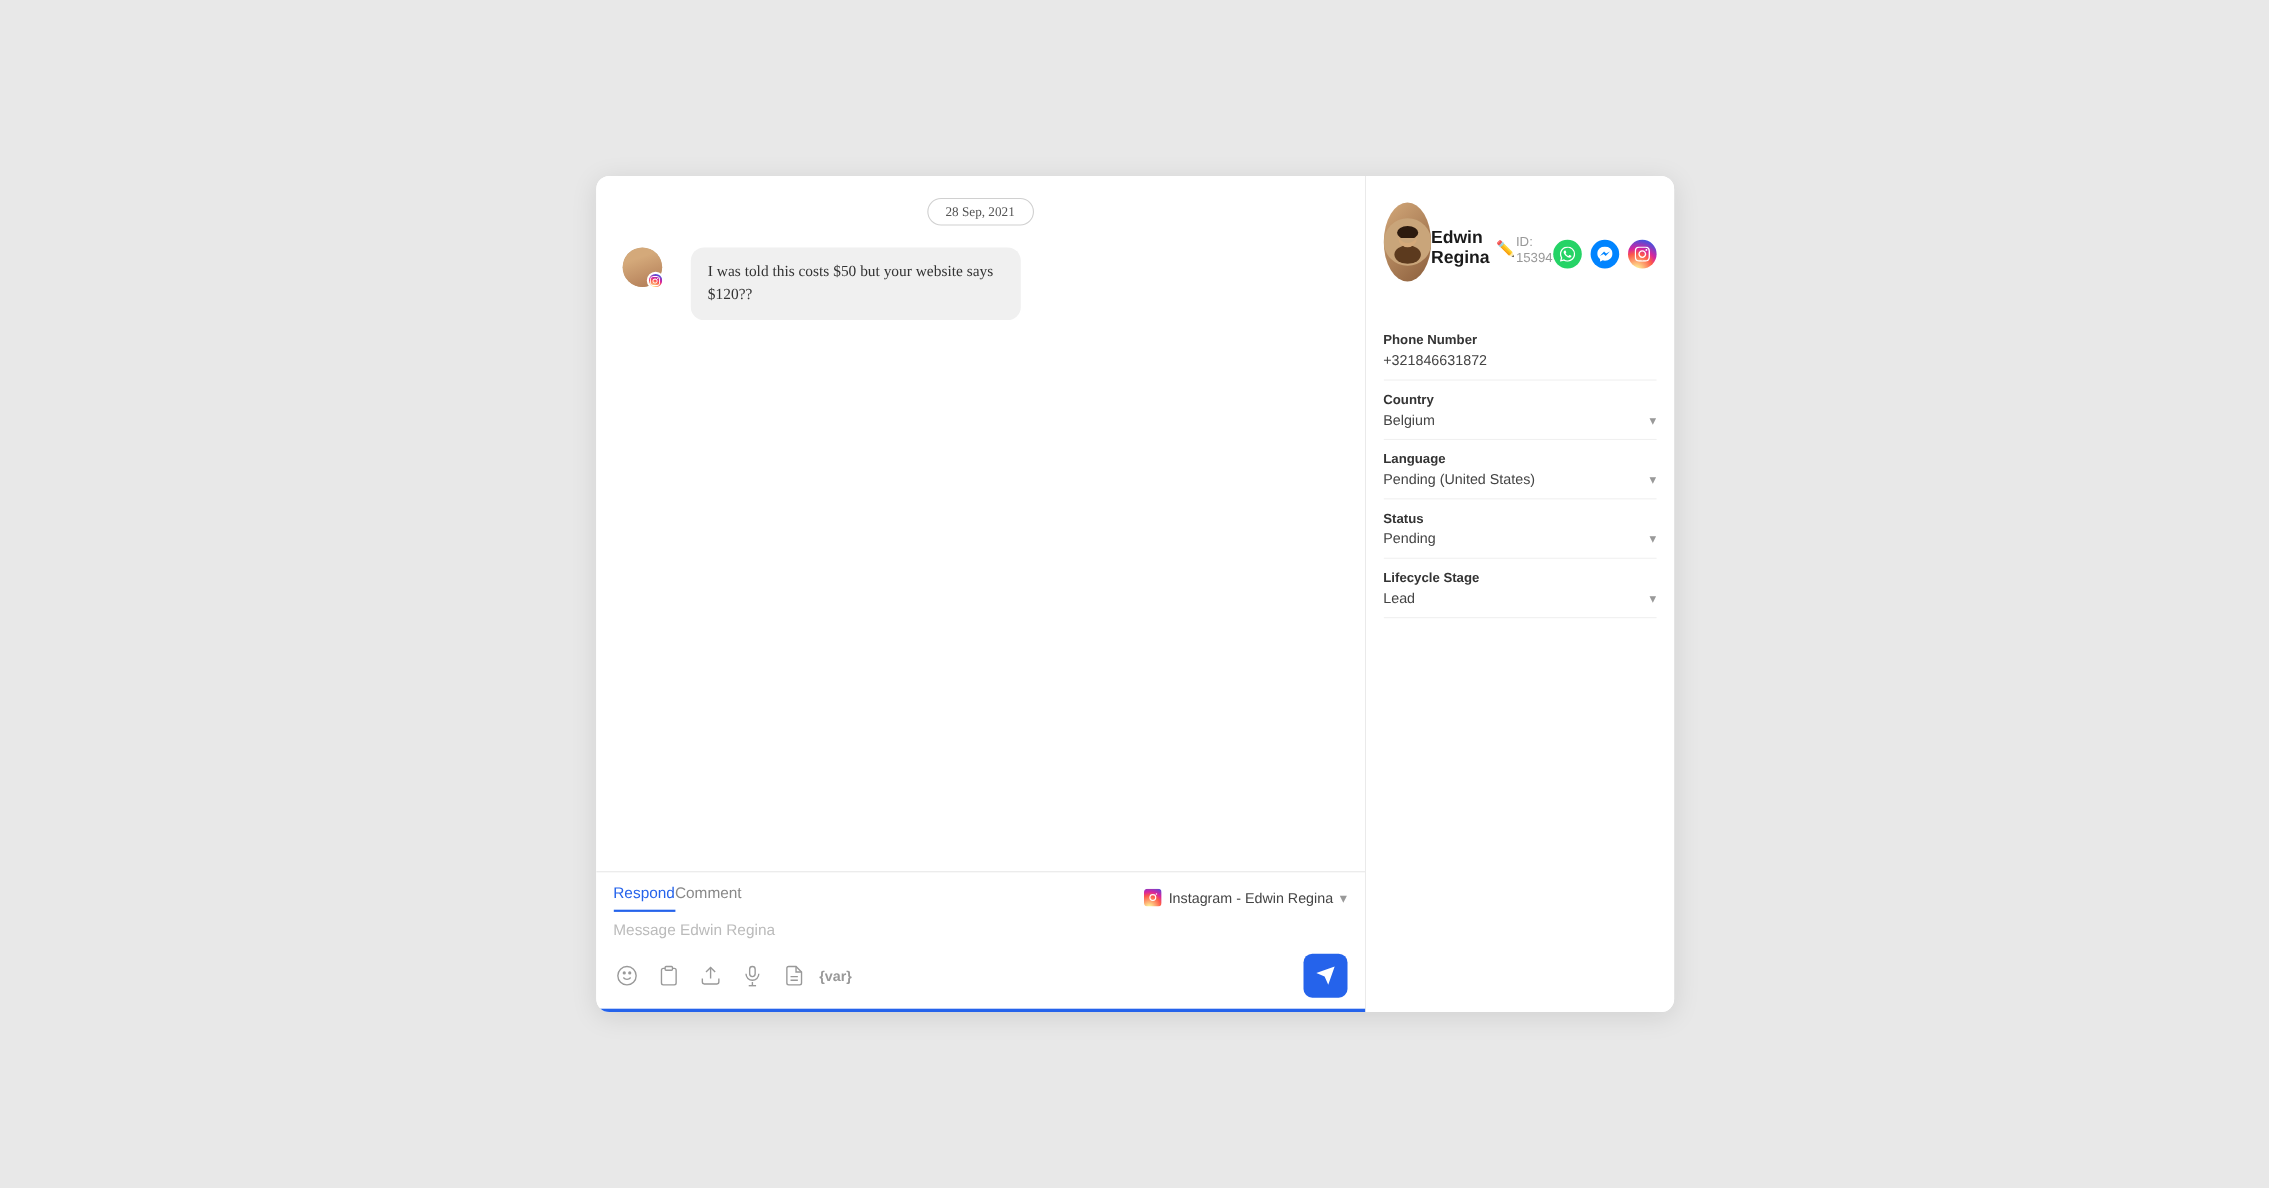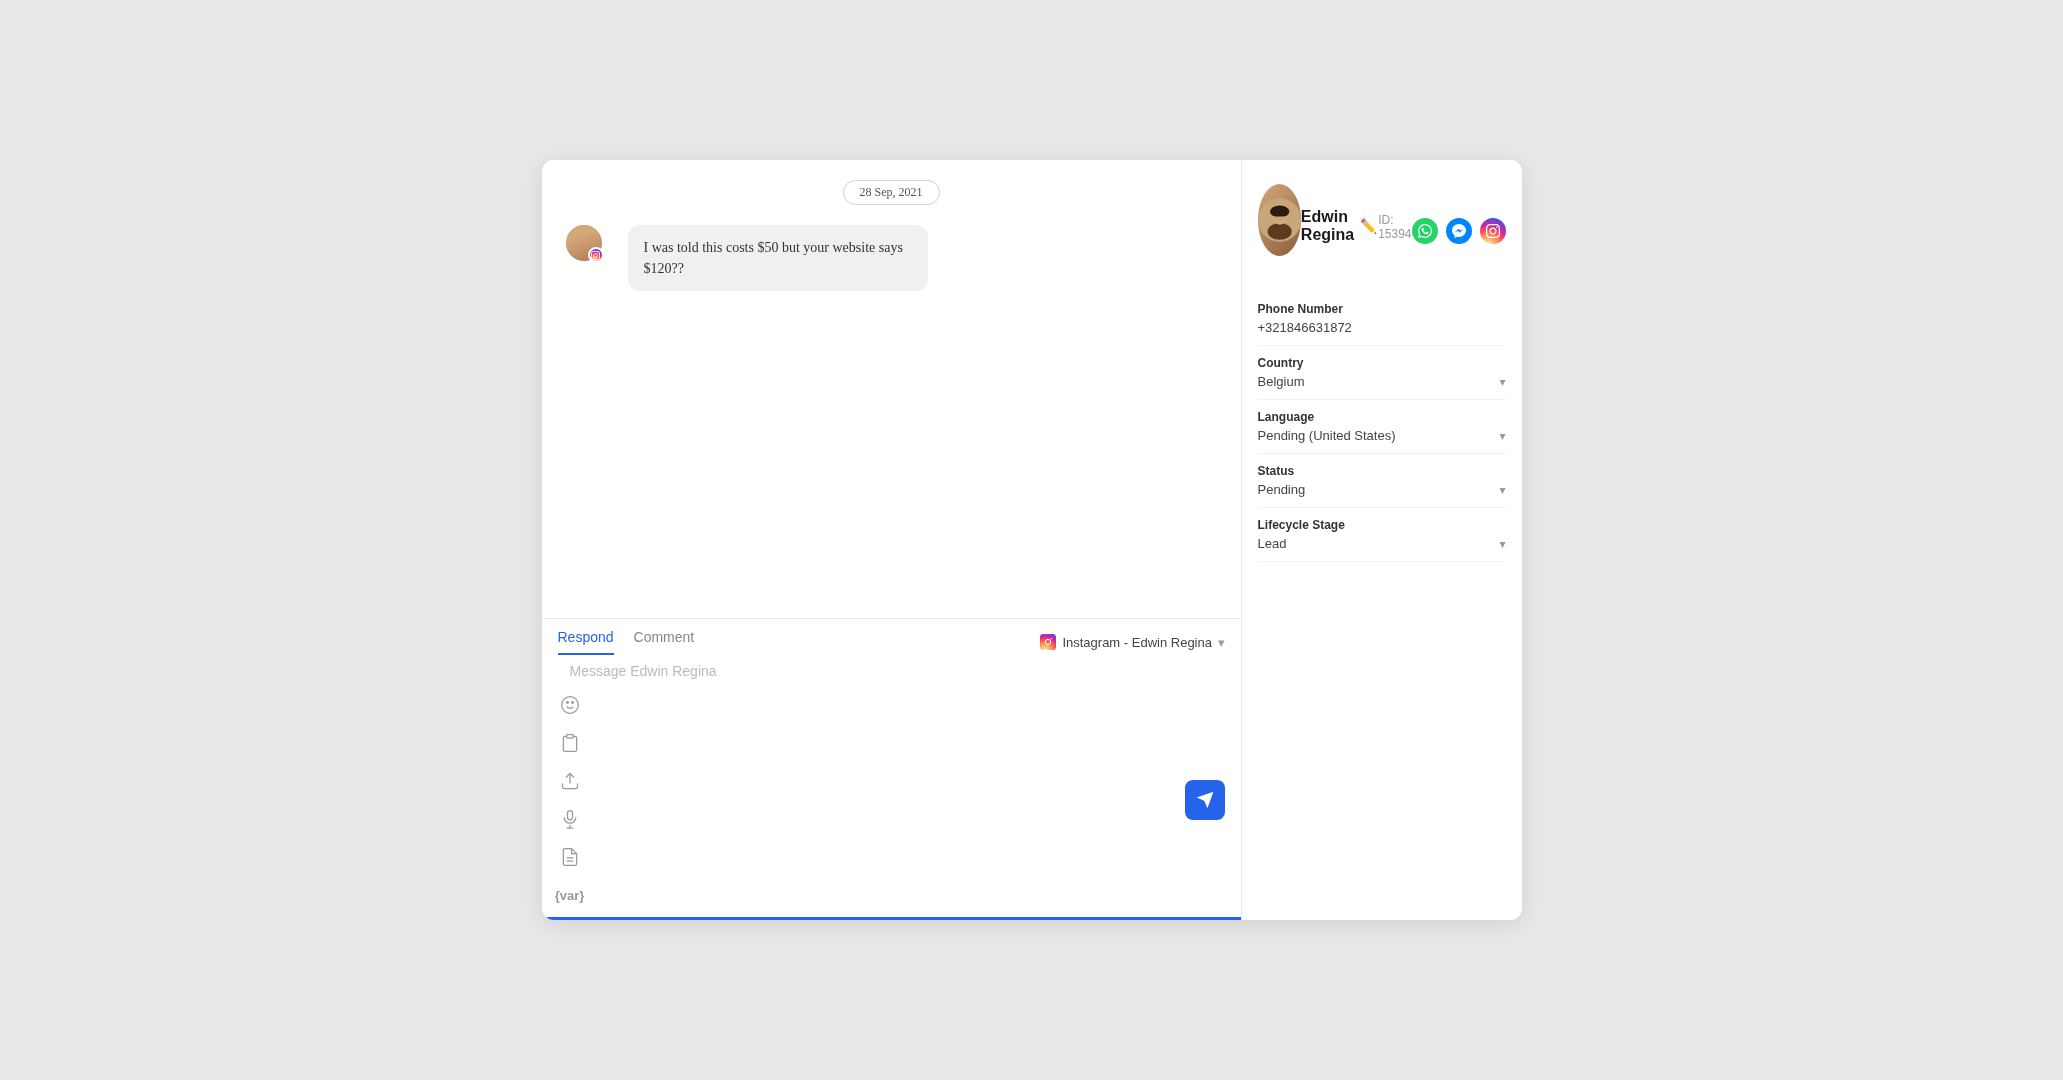--- a/index.html
+++ b/index.html
@@ -99,21 +99,20 @@
       padding: 0;
     }
     .tab-row {
       display: flex;
       align-items: center;
       padding: 10px 16px 0;
       justify-content: space-between;
     }
     .tabs-left {
       display: flex;
-      gap: 20px;
     }
     .tab {
       font-size: 14px;
       padding-bottom: 8px;
       cursor: pointer;
       color: #888;
       border-bottom: 2px solid transparent;
     }
     .tab.active {
       color: #2563eb;
@@ -122,36 +121,35 @@
     }
     .channel-selector {
       display: flex;
       align-items: center;
       gap: 6px;
       font-size: 13px;
       color: #444;
       cursor: pointer;
     }
     .message-input {
-      padding: 8px 28px;
+      padding: 8px 16px;
       font-size: 14px;
       color: #aaa;
       min-height: 32px;
     }
     .toolbar-row {
       display: flex;
       align-items: center;
       justify-content: space-between;
       padding: 6px 16px 10px;
     }
     .toolbar-icons {
       display: flex;
       gap: 14px;
       align-items: center;
-      flex-direction: column;
     }
     .toolbar-icon {
       width: 24px;
       height: 24px;
       color: #999;
       cursor: pointer;
       display: flex;
       align-items: center;
       justify-content: center;
       font-size: 18px;

